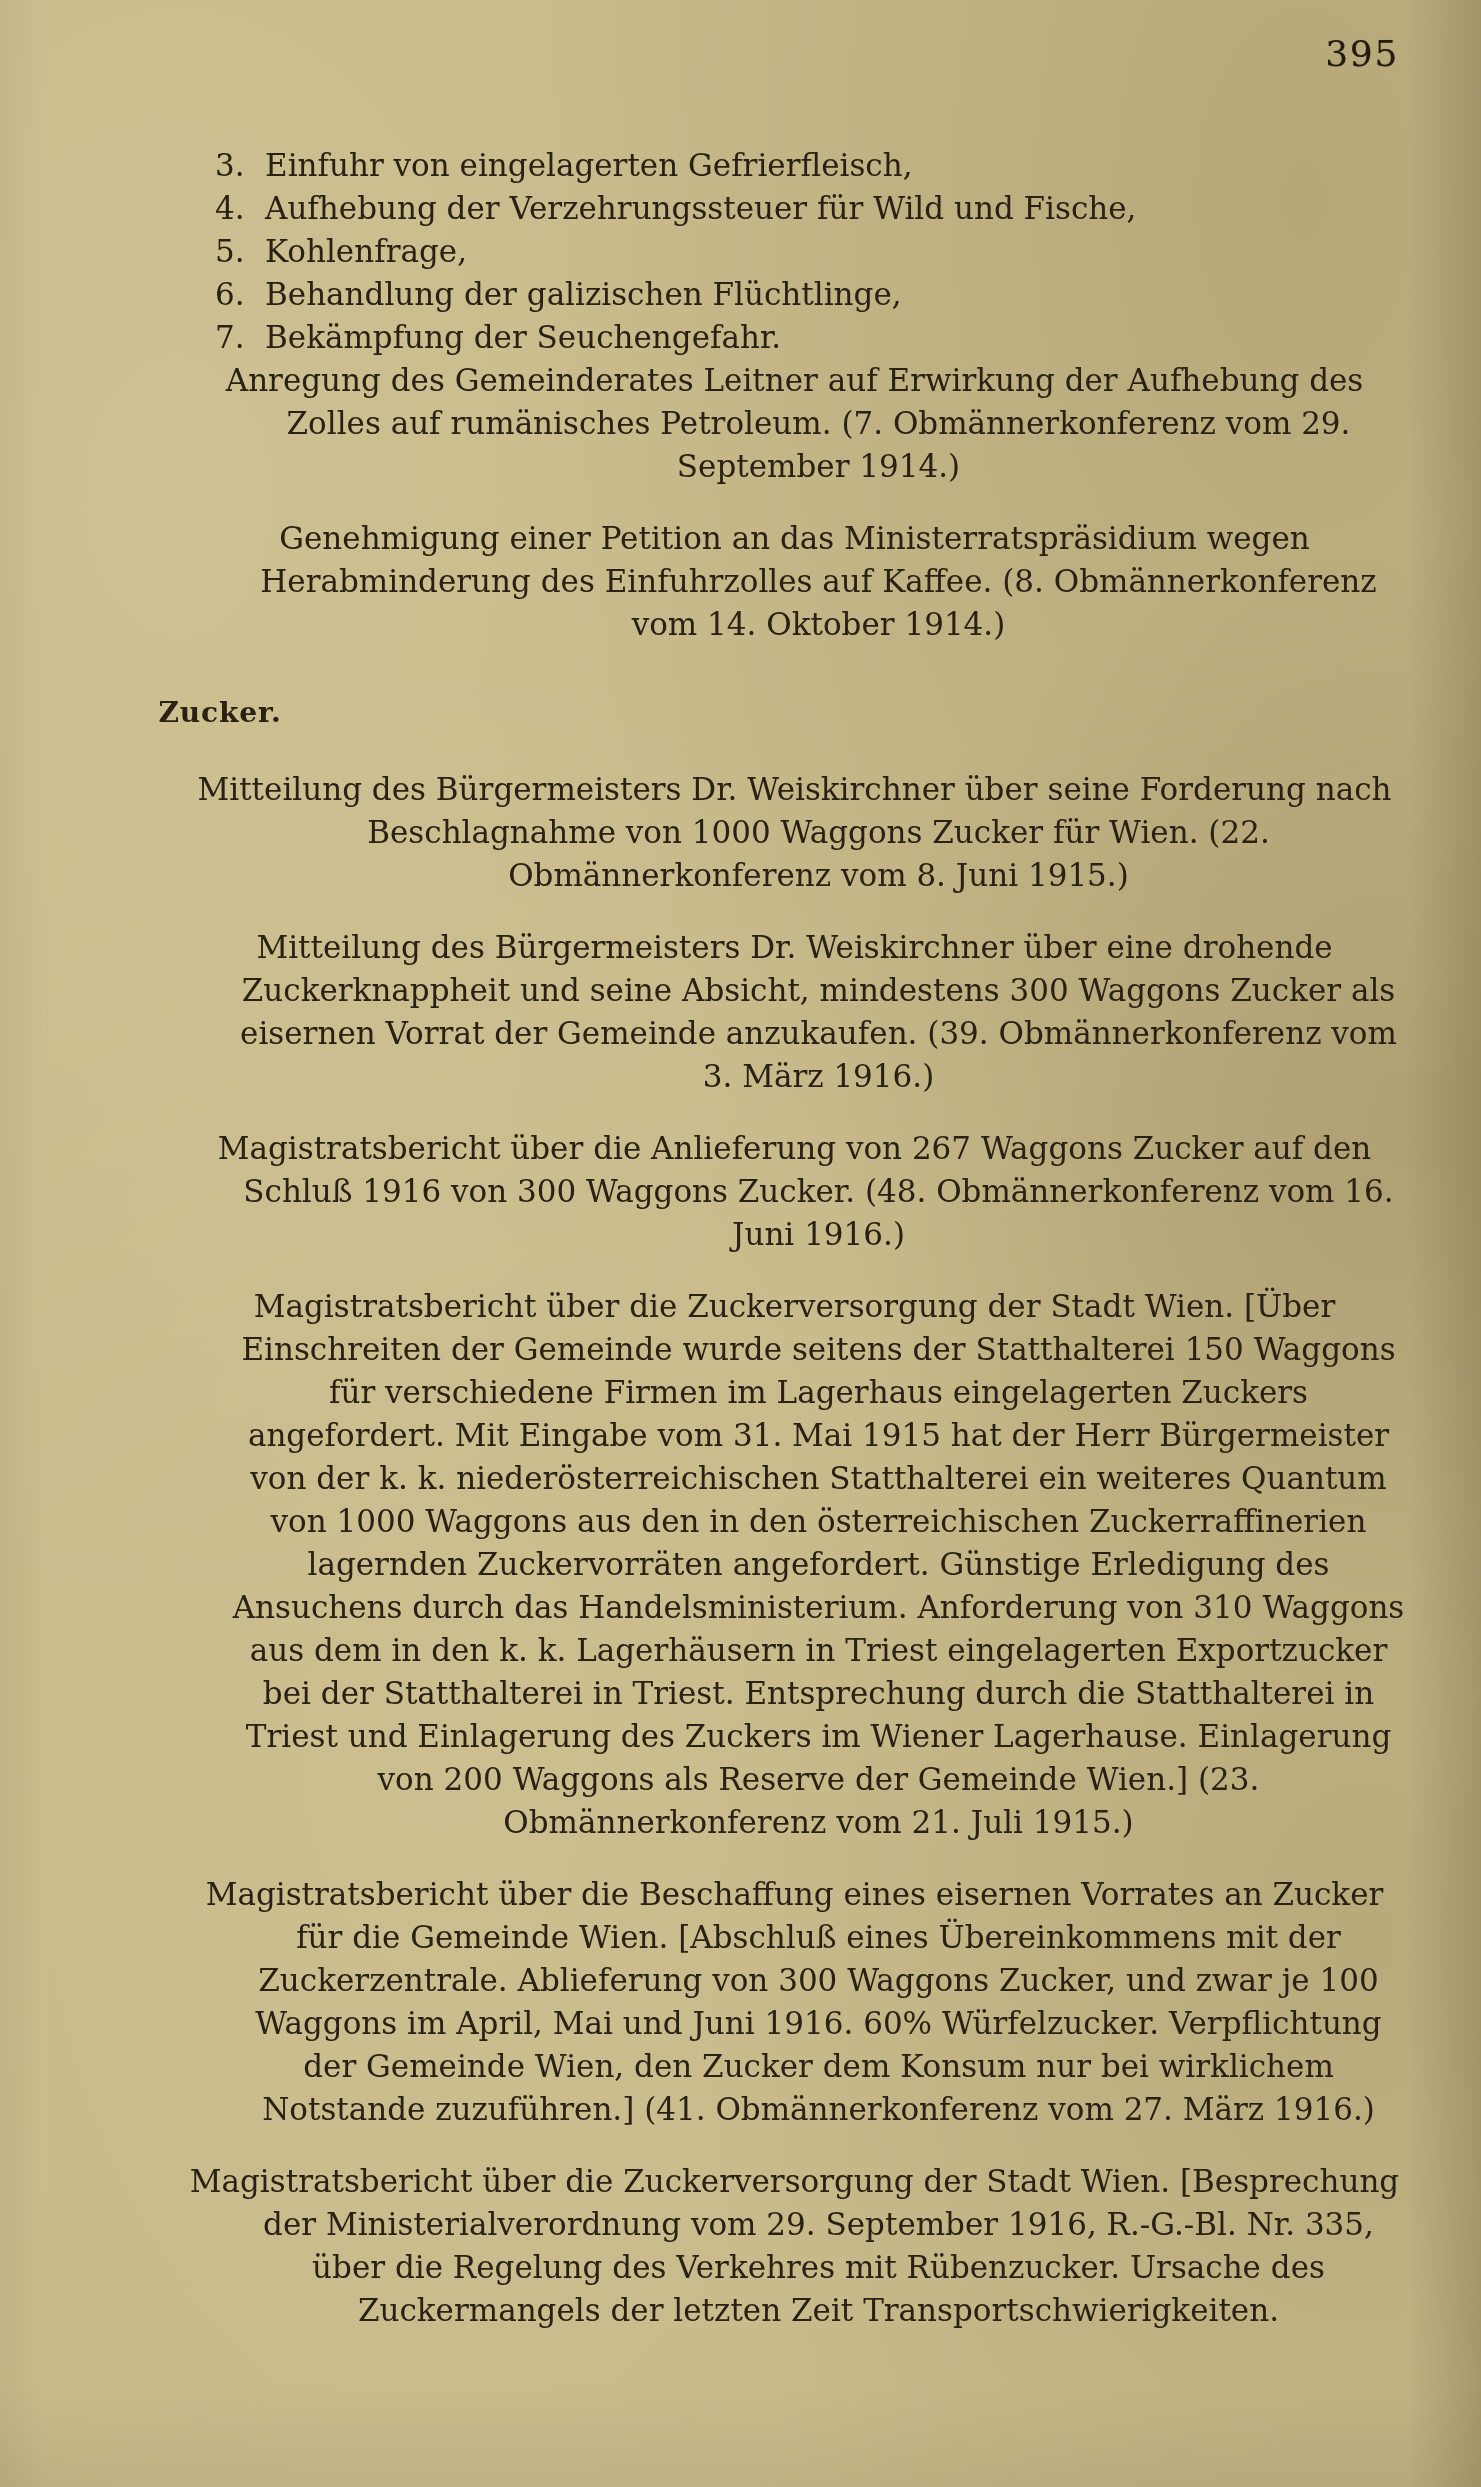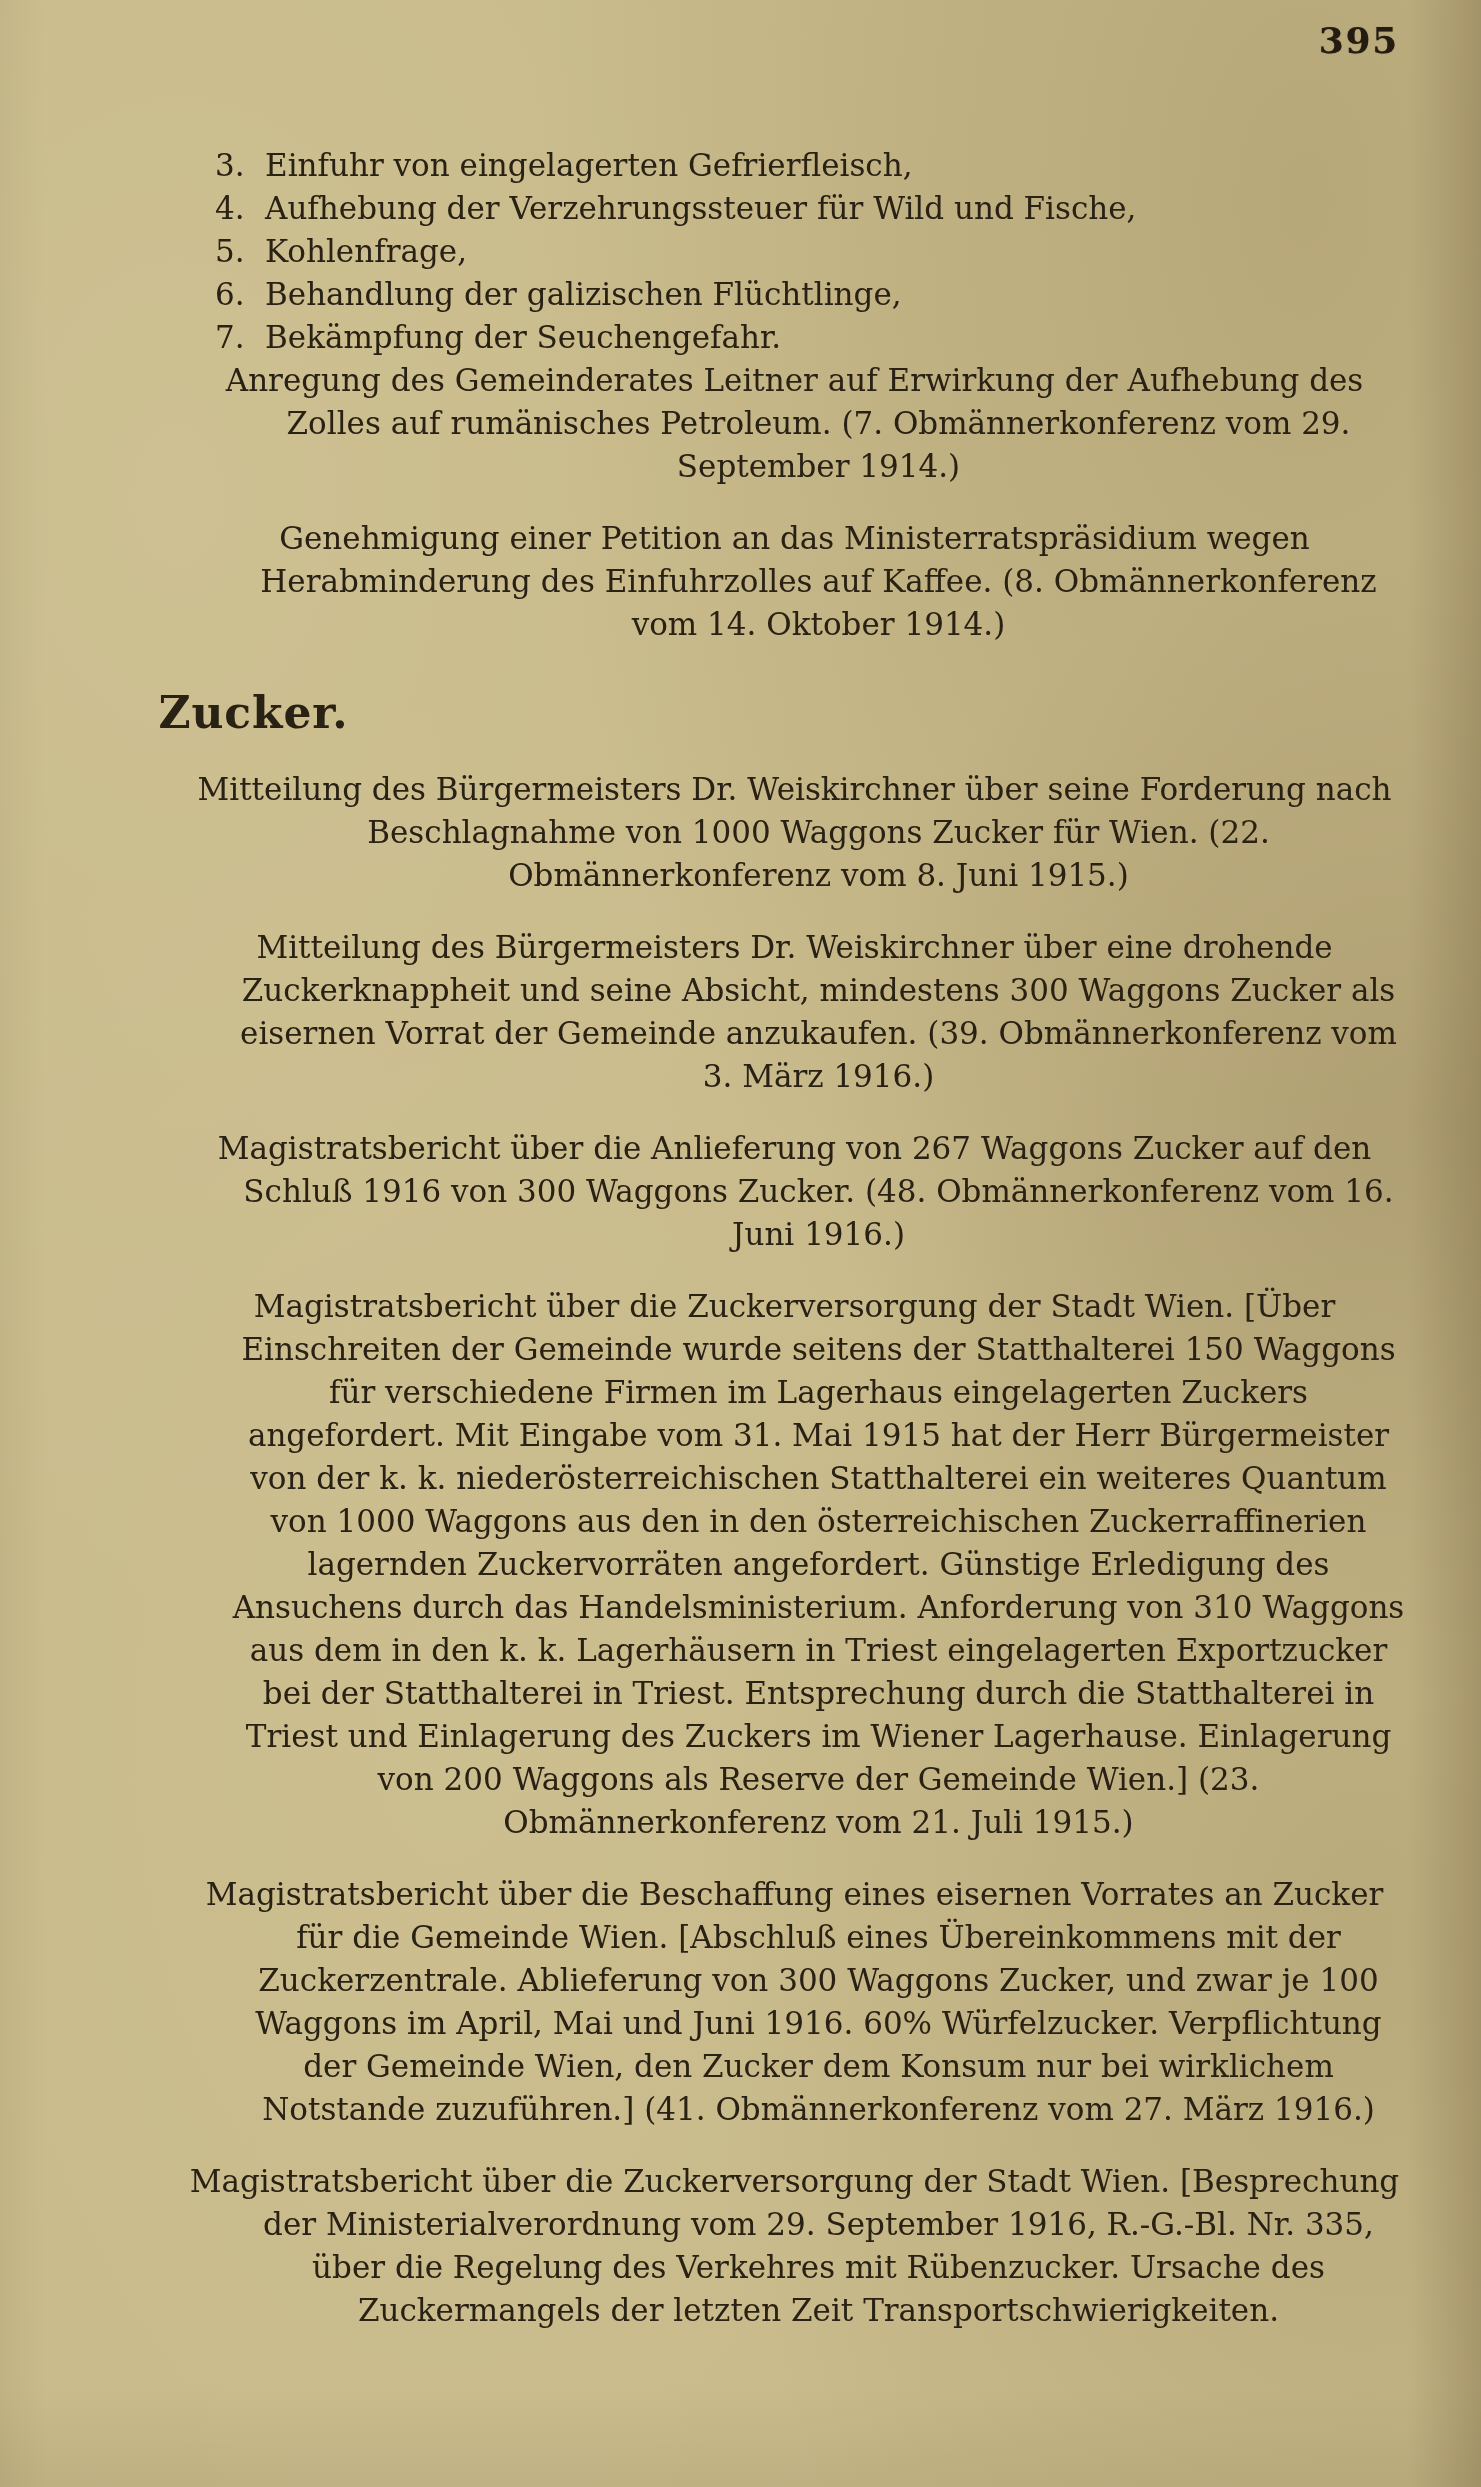--- a/index.html
+++ b/index.html
@@ -20,24 +20,24 @@
       radial-gradient(ellipse at 12% 20%, rgba(238, 228, 192, 0.14), transparent 40%),
       radial-gradient(ellipse at 30% 70%, rgba(238, 228, 192, 0.10), transparent 45%),
       linear-gradient(to left,  rgba(96, 78, 44, 0.28), rgba(96, 78, 44, 0.0) 5%),
       linear-gradient(to top,   rgba(96, 78, 44, 0.10), rgba(96, 78, 44, 0.0) 4%),
       linear-gradient(to right, rgba(96, 78, 44, 0.08), rgba(96, 78, 44, 0.0) 3%);
     font-family: "DejaVu Serif", "Liberation Serif", serif;
     color: #292114;
   }
   .page-number {
     position: absolute;
-    top: 19px;
+    top: 33px;
     right: 83px;
     font-size: 36px;
-    font-weight: bold;
+    font-weight: normal;
     letter-spacing: 1.7px;
     color: #241c10;
     text-shadow: 0 0 0.9px rgba(40,30,10,0.4);
     text-align: right;
   }
   .content {
     position: absolute;
     top: 144px;
     left: 179px;
     width: 1231px;
@@ -63,21 +63,21 @@
     margin-bottom: 33px;
   }
   .index-entry {
     padding-left: 48px;
     text-indent: -48px;
     margin-bottom: 29px;
     text-align: center;
   }
   .section-heading {
     margin: 45px 0 34px -20.6px;
-    font-size: 44px;
+    font-size: 28px;
     font-weight: bold;
     letter-spacing: 0.9px;
   }
 </style>
 </head>
 <body>
 
 <div class="page">
 
   <div class="page-number">395</div>

